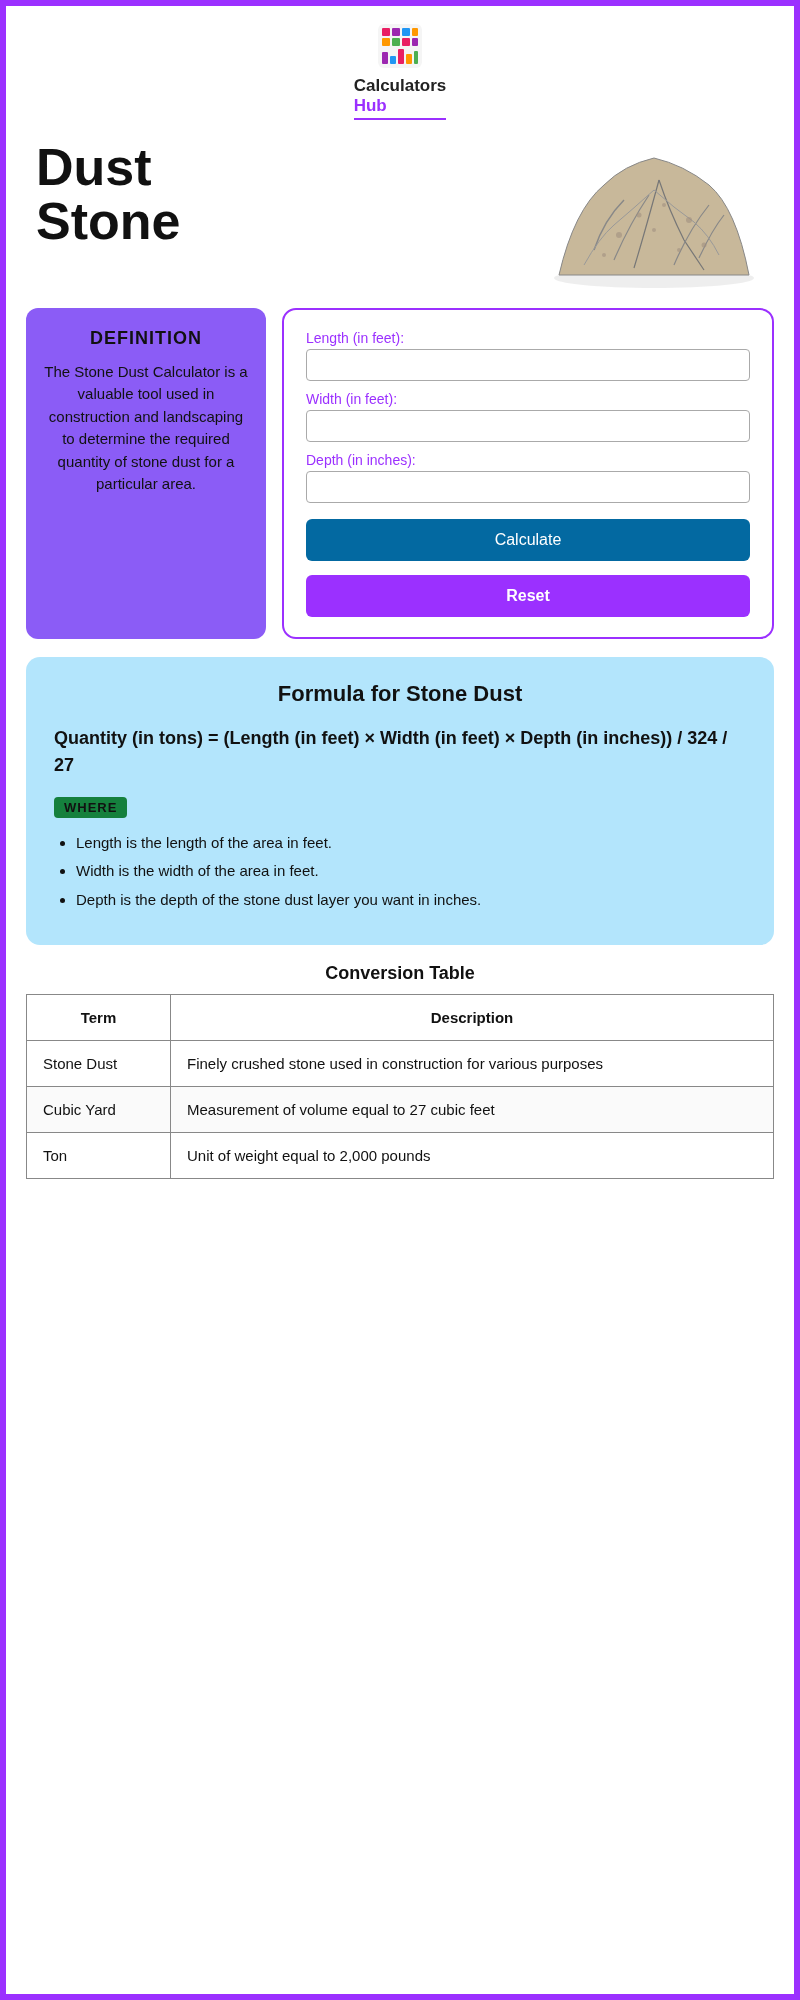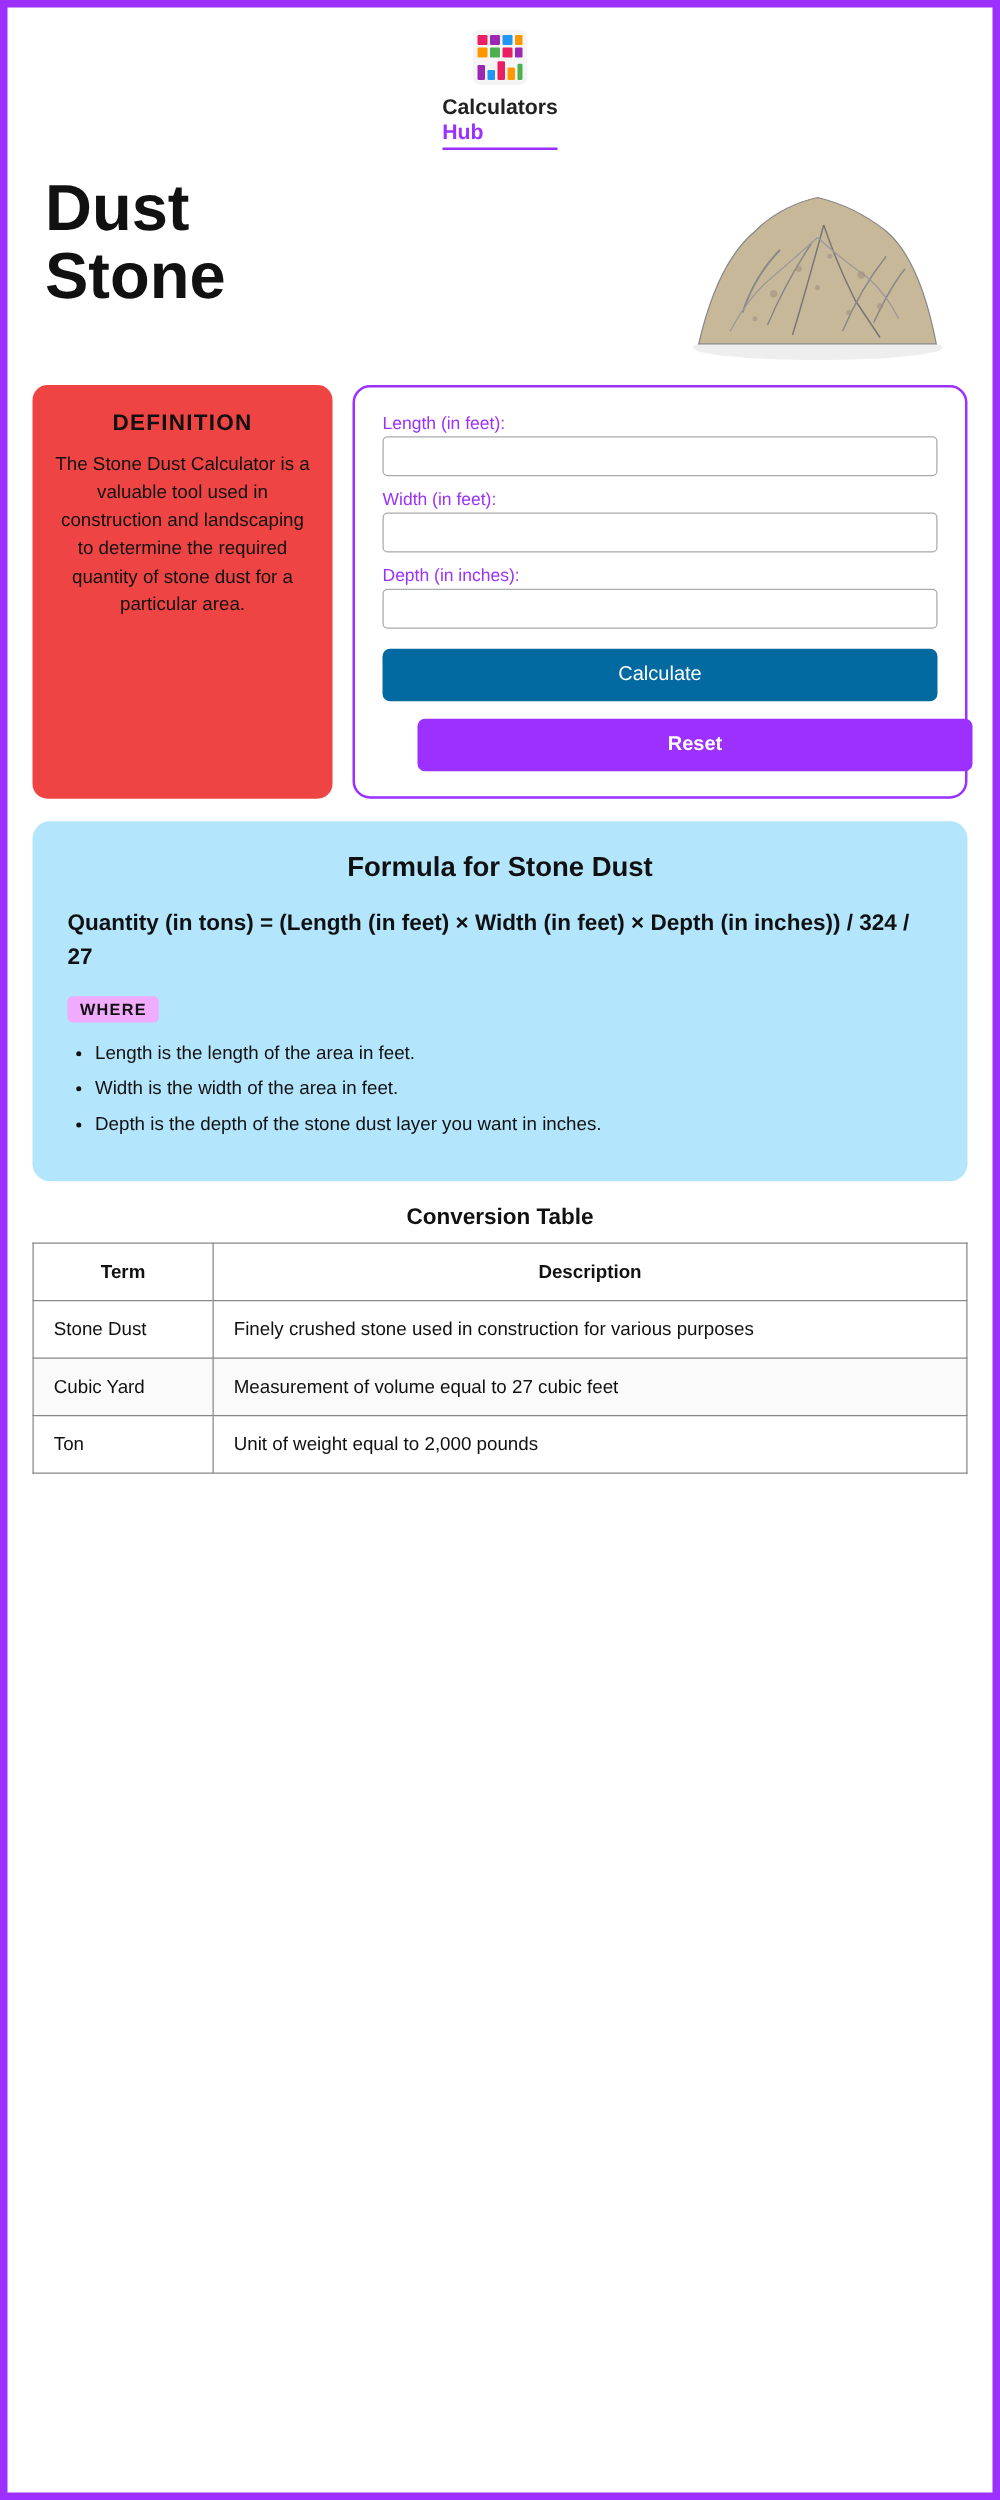--- a/index.html
+++ b/index.html
@@ -72,21 +72,21 @@
       height: 140px;
     }
 
     .two-col {
       display: flex;
       gap: 16px;
       padding: 18px 20px 18px 20px;
     }
 
     .definition-box {
-      background: #ef4444;
+      background: #8b5cf6;
       border-radius: 12px;
       padding: 20px 18px;
       flex: 0 0 240px;
       text-align: center;
     }
     .definition-title {
       font-size: 18px;
       font-weight: 900;
       color: #111;
       margin-bottom: 12px;
@@ -136,21 +136,20 @@
       background: #9B30FF;
       color: #fff;
       border: none;
       border-radius: 6px;
       padding: 12px 18px;
       font-size: 16px;
       font-weight: bold;
       cursor: pointer;
       width: 100%;
       margin-top: 4px;
-      margin-left: 28px;
     }
 
     .formula-section {
       background: #B3E5FC;
       border-radius: 14px;
       margin: 0 20px 18px 20px;
       padding: 24px 28px 28px 28px;
     }
     .formula-title {
       font-size: 22px;
@@ -161,21 +160,21 @@
     }
     .formula-text {
       font-size: 18px;
       font-weight: bold;
       color: #111;
       line-height: 1.5;
       margin-bottom: 18px;
     }
     .where-badge {
       display: inline-block;
-      background: #f0abfc;
+      background: #15803d;
       color: #111;
       font-weight: 900;
       font-size: 13px;
       padding: 3px 10px;
       border-radius: 4px;
       margin-bottom: 14px;
       letter-spacing: 1px;
     }
     .formula-list {
       list-style: disc;

